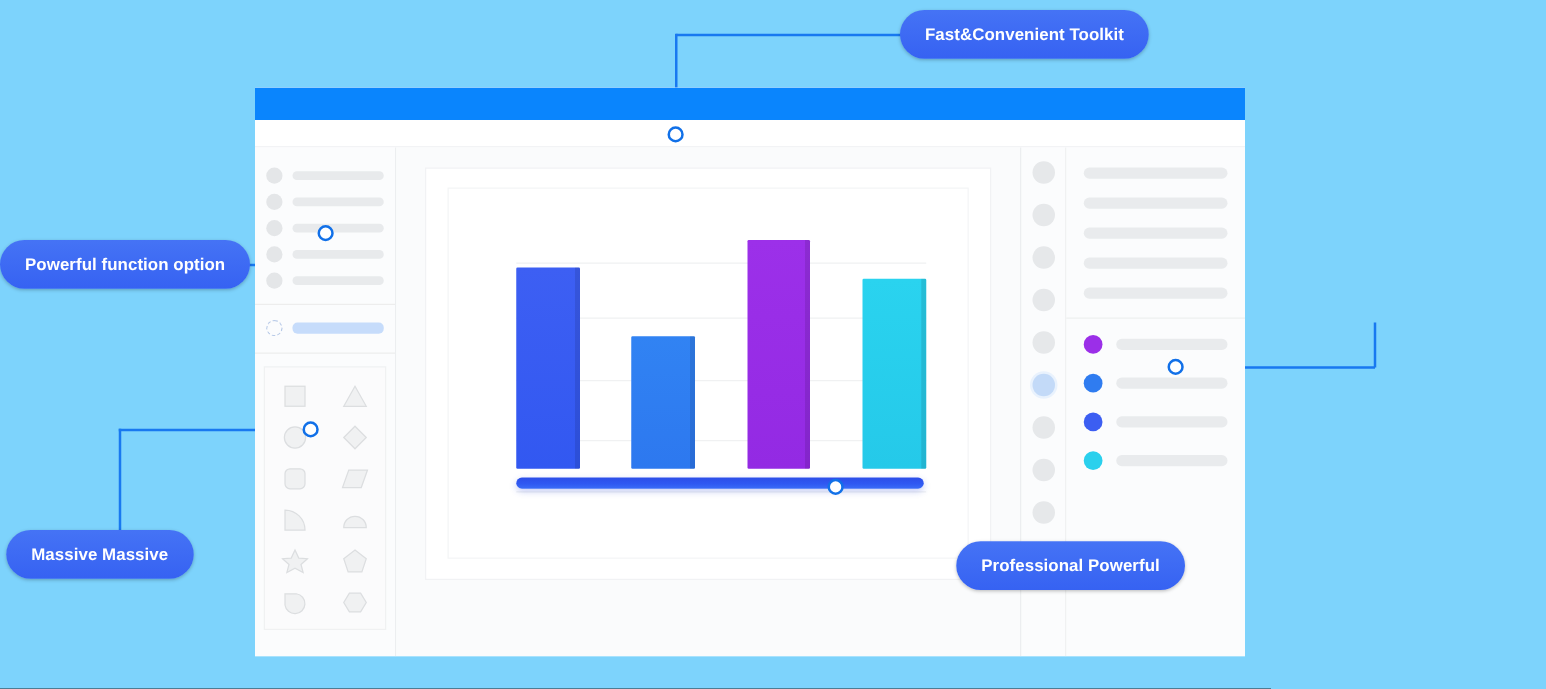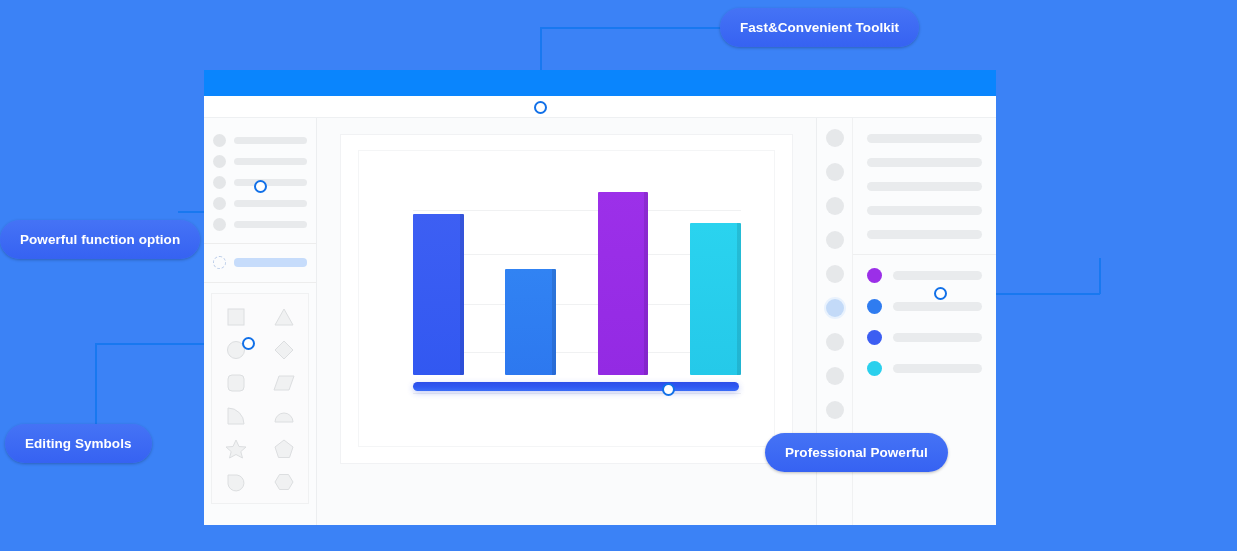--- a/index.html
+++ b/index.html
@@ -6,21 +6,21 @@
   * { box-sizing: border-box; }
   html, body {
     margin: 0; padding: 0;
     background: #000000;
     font-family: "Liberation Sans", sans-serif;
   }
   #stage {
     position: relative;
     width: 1237px;
     height: 551px;
-    background: #3b82f6;
+    background: #7dd3fc;
     overflow: hidden;
   }
 
   
   .conn {
     position: absolute;
     background: #1878f0;
   }
   .conn-h { height: 1.6px; }
   .conn-v { width: 1.6px; }
@@ -448,20 +448,20 @@
   <div class="conn conn-v" style="left:1099px; top:258px; height:36px;"></div>
   <div class="conn conn-h" style="left:941px;  top:293px; width:159px;"></div>
   <div class="dot" style="left:934px; top:287px;"></div>
 
   <div class="conn conn-h" style="left:668px; top:452px; width:100px;"></div>
   <div class="conn conn-v" style="left:668px; top:390px; height:63px;"></div>
   <div class="dot" style="left:662px; top:383px;"></div>
 
   <div class="pill" style="left:720px; top:8px;">Fast&amp;Convenient Toolkit</div>
 
-  <div class="pill" style="left:0px; top:192px;margin-top:28px;">Powerful function option</div>
-
-  <div class="pill" style="left:5px; top:424px;">Editing Symbols</div>
+  <div class="pill" style="left:0px; top:192px;">Powerful function option</div>
+
+  <div class="pill" style="left:5px; top:424px;">Massive Massive</div>
 
 
   <div class="pill" style="left:765px; top:433px;">Professional Powerful</div>
 
 </div>
 
 </body></html>

